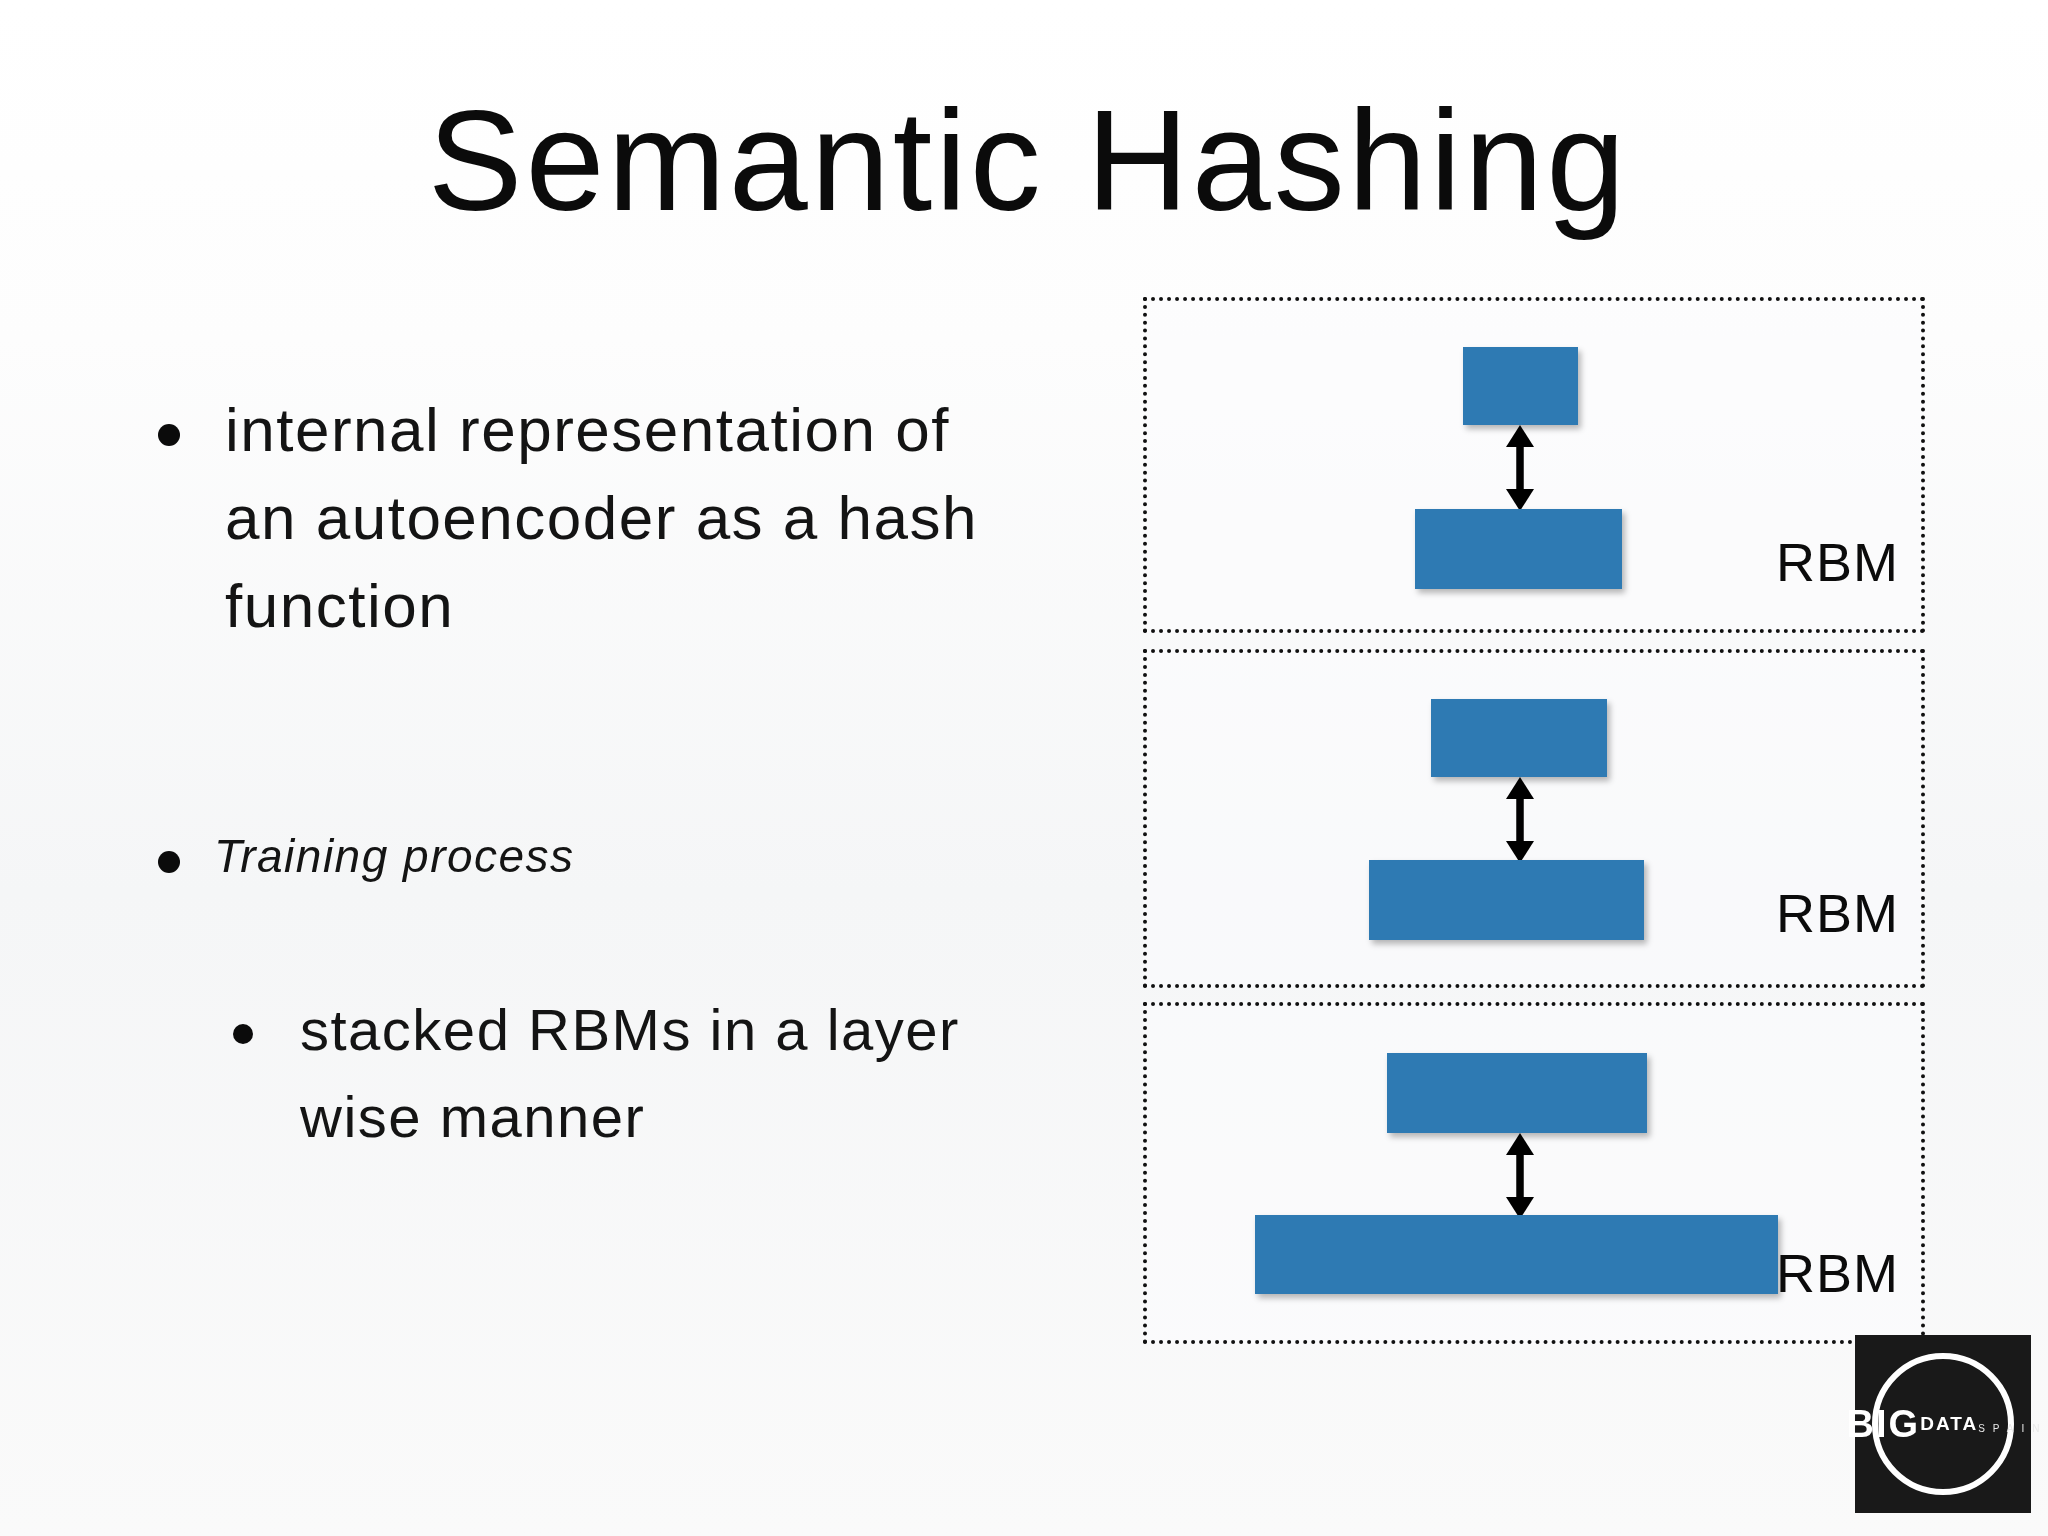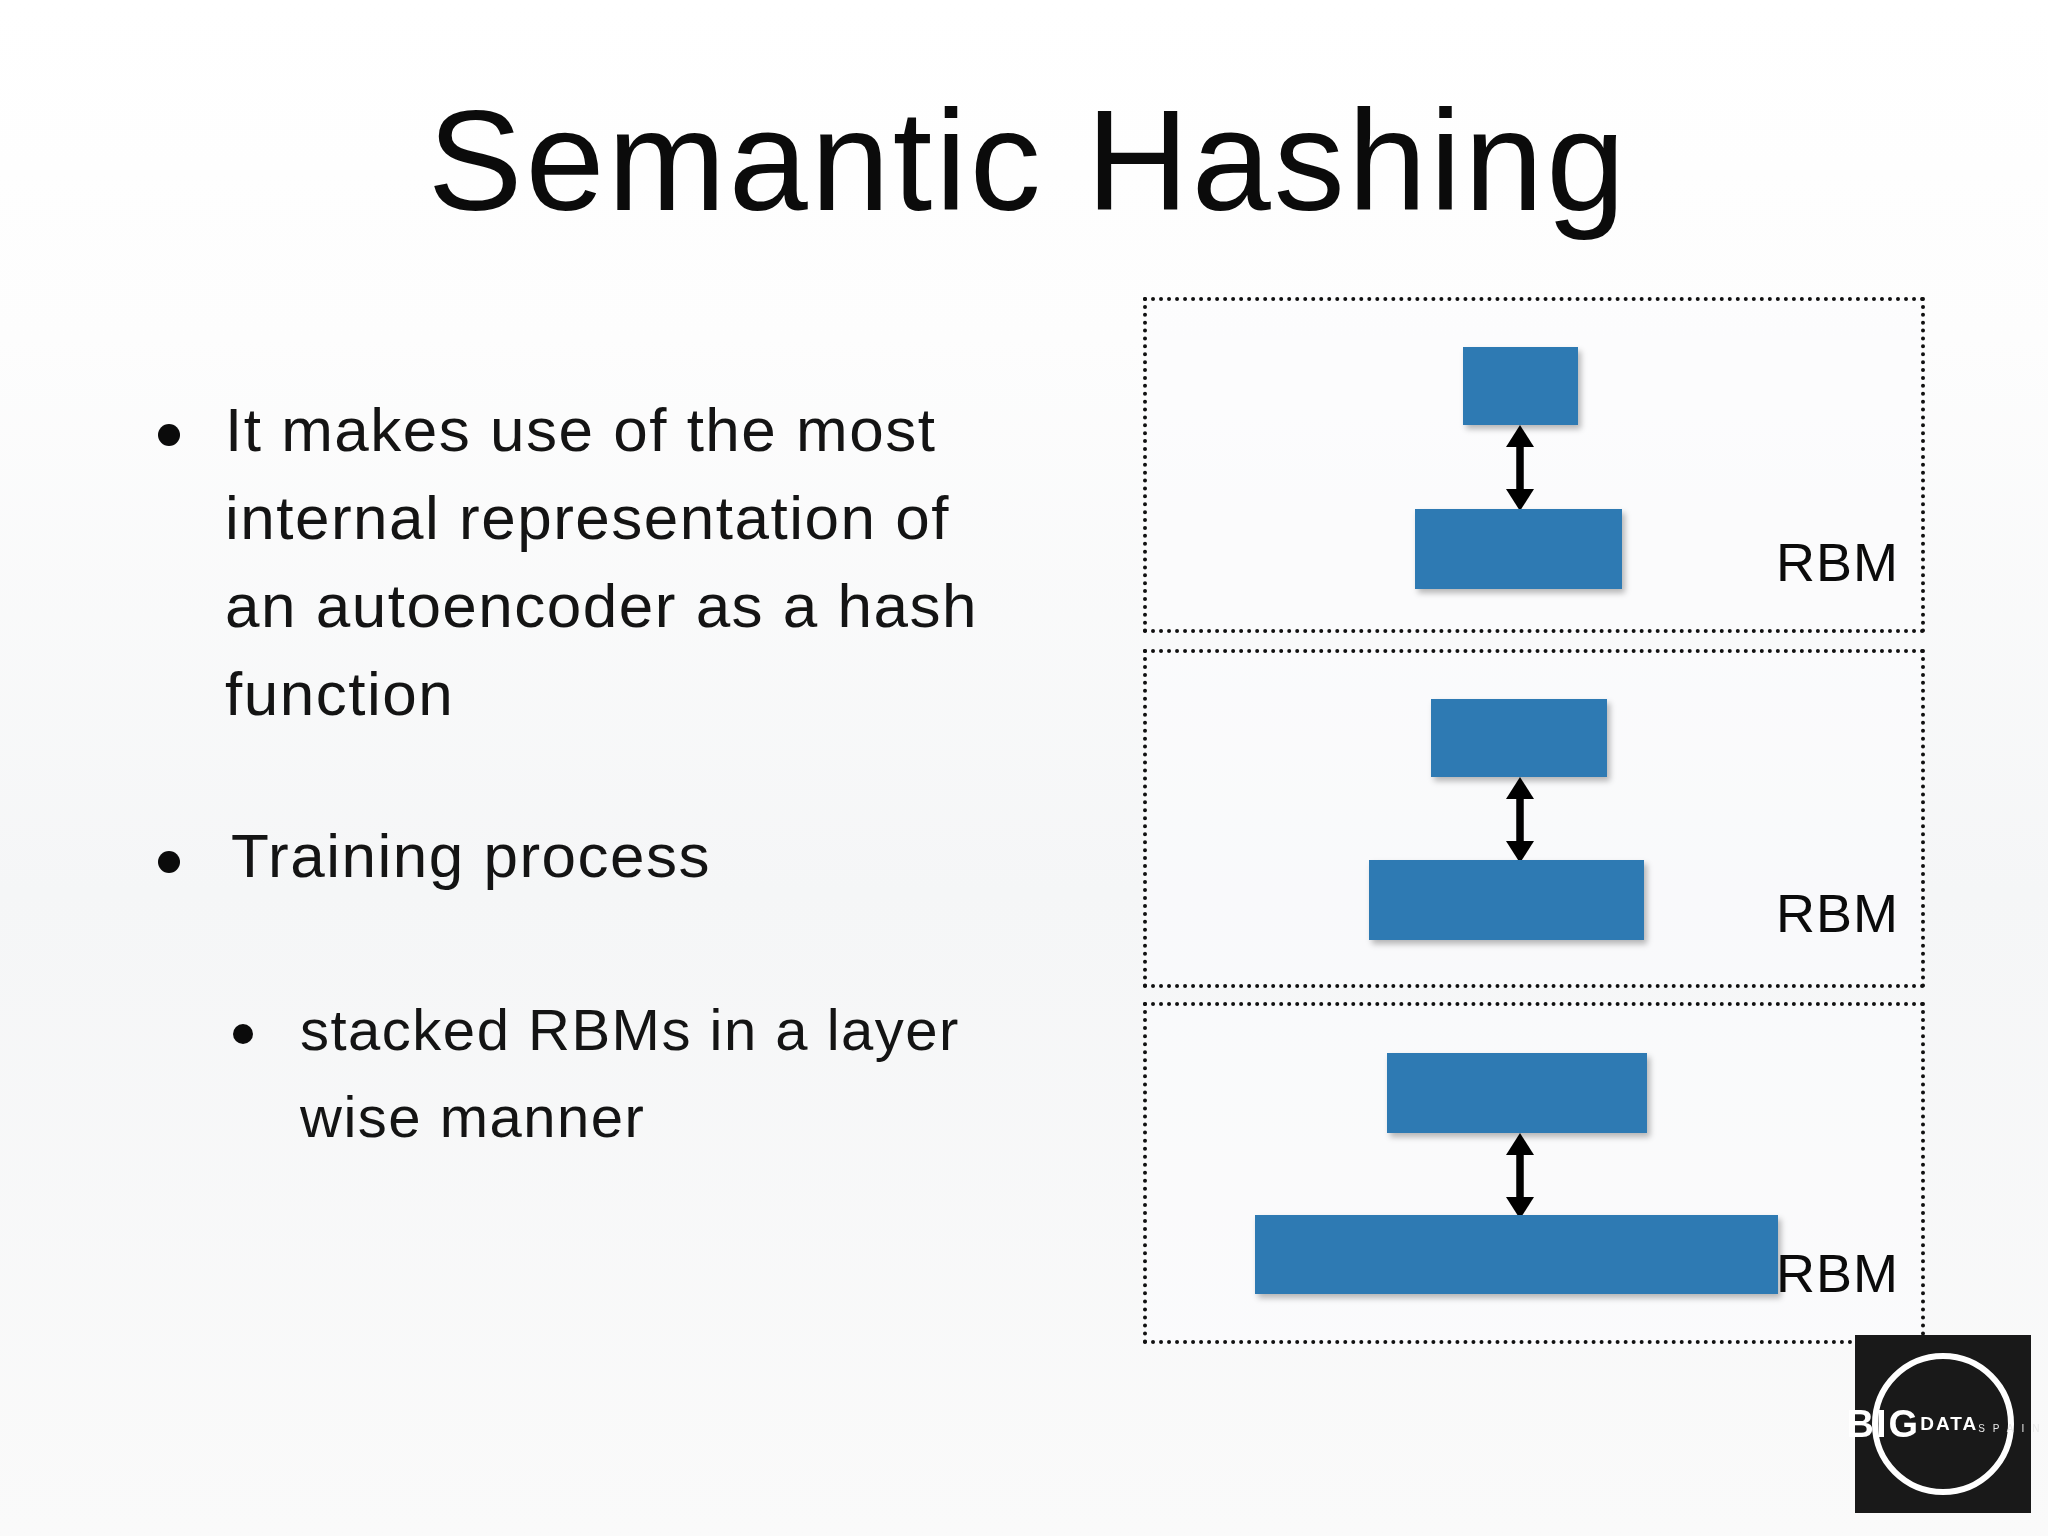--- a/index.html
+++ b/index.html
@@ -39,21 +39,21 @@
   #dot2 { left: 158px; top: 851px; }
   #dot3 { left: 233px; top: 1024px; width: 20px; height: 20px; }
 
   .text-block {
     position: absolute;
     font-weight: 300;
     color: #141414;
     white-space: nowrap;
   }
   #b1 { left: 225px; top: 386px; font-size: 62px; line-height: 88px; letter-spacing: 1.5px; }
-  #b2 { left: 231px; top: 812px; font-size: 62px; line-height: 88px; letter-spacing: 1.5px; }
+  #b2 { left: 214px; top: 812px; font-size: 46px; line-height: 88px; letter-spacing: 1.5px; font-style: italic; }
   #b3 { left: 300px; top: 986px; font-size: 58px; line-height: 87px; letter-spacing: 1.5px; }
 
   
   .rbm-box {
     position: absolute;
     left: 1143px;
     width: 782px;
     box-sizing: border-box;
     border: 4px dotted var(--border-black, #111);
     background: rgba(252,252,253,0.6);
@@ -125,21 +125,20 @@
 
 <div class="slide">
 
   <h1 class="title">Semantic Hashing</h1>
 
   <span class="bullet-dot" id="dot1"></span>
   <span class="bullet-dot" id="dot2"></span>
   <span class="bullet-dot" id="dot3"></span>
 
   <div class="text-block" id="b1">
-    <div>It makes use of the most</div>
     <div>internal representation of</div>
     <div>an autoencoder as a hash</div>
     <div>function</div>
   </div>
 
   <div class="text-block" id="b2">
     <div>Training process</div>
   </div>
 
   <div class="text-block" id="b3">

